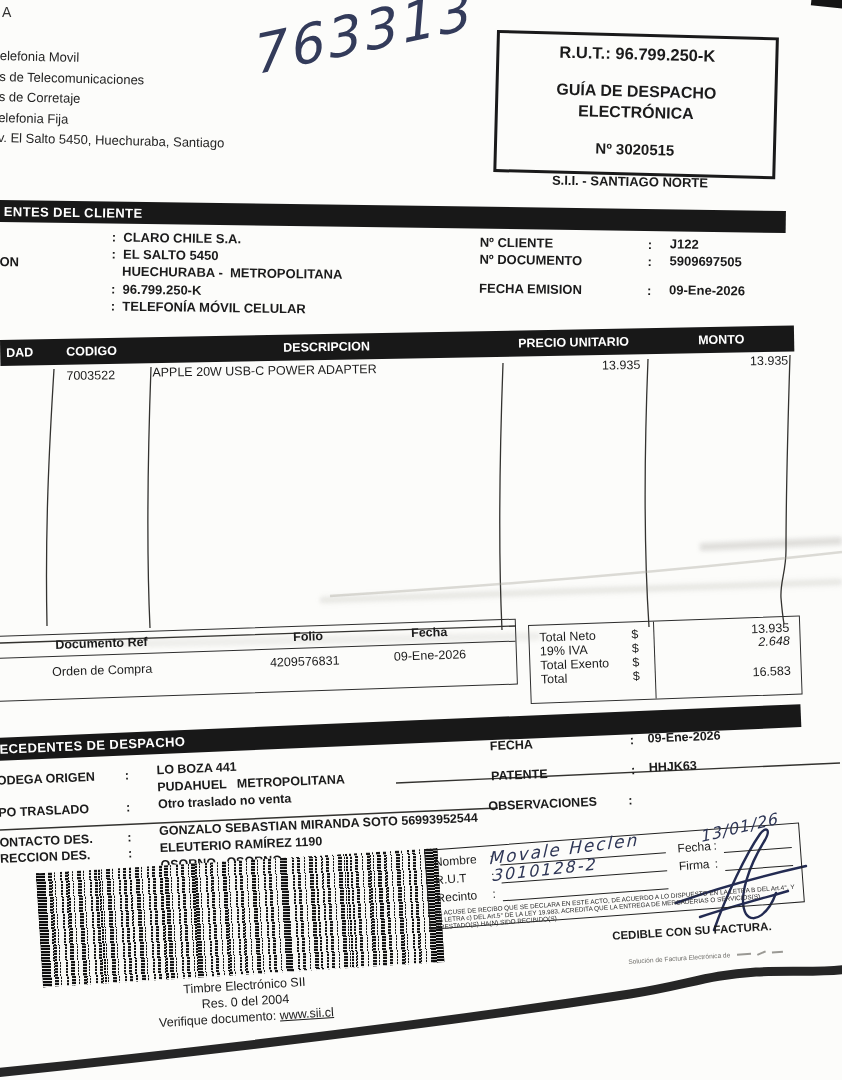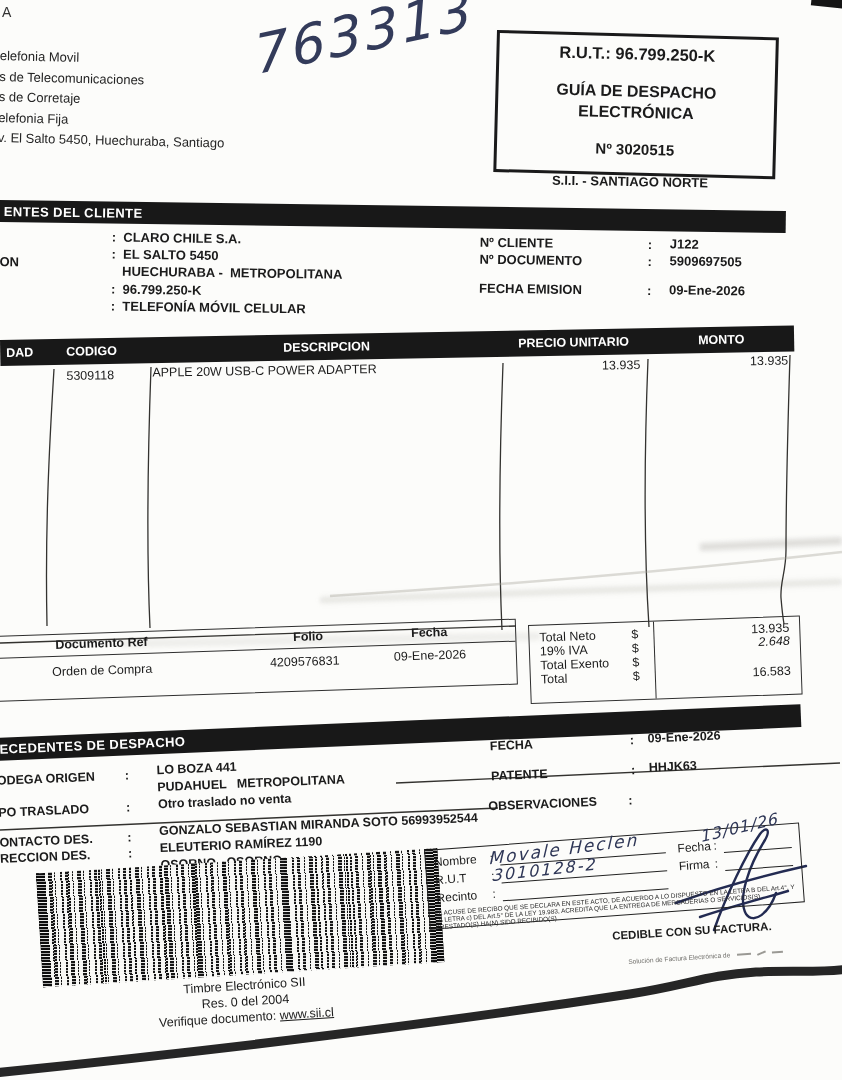--- a/index.html
+++ b/index.html
@@ -73,21 +73,21 @@
 
   <div class="abs bar" style="left:0;top:340px;width:794px;height:26px;transform:rotate(-1.05deg);transform-origin:0 0;font-size:12.5px;">
     <span class="abs" style="left:6px;top:6px;">DAD</span>
     <span class="abs" style="left:66px;top:6px;">CODIGO</span>
     <span class="abs" style="left:283px;top:6px;">DESCRIPCION</span>
     <span class="abs" style="left:518px;top:6px;">PRECIO UNITARIO</span>
     <span class="abs" style="left:698px;top:6px;">MONTO</span>
   </div>
 
   <div class="abs" style="left:0;top:352px;width:800px;font-size:12.5px;transform:rotate(-.9deg);transform-origin:0 0;color:#1d1d1d;">
-    <span class="abs" style="left:66px;top:18px;">5309118</span>
+    <span class="abs" style="left:66px;top:18px;">7003522</span>
     <span class="abs" style="left:152px;top:16px;">APPLE 20W USB-C POWER ADAPTER</span>
     <span class="abs" style="left:583px;top:16px;width:57px;text-align:right;">13.935</span>
     <span class="abs" style="left:731px;top:14px;width:57px;text-align:right;">13.935</span>
   </div>
 
   <svg class="overlay" width="842" height="1080" viewBox="0 0 842 1080">
     <g stroke="#33322f" stroke-width="1.3" fill="none">
       <path d="M54,369 C49,450 45,530 47,626"></path>
       <path d="M151,367 C148,450 146,540 150,628"></path>
       <path d="M503,363 C500,445 498,545 502,630"></path>

